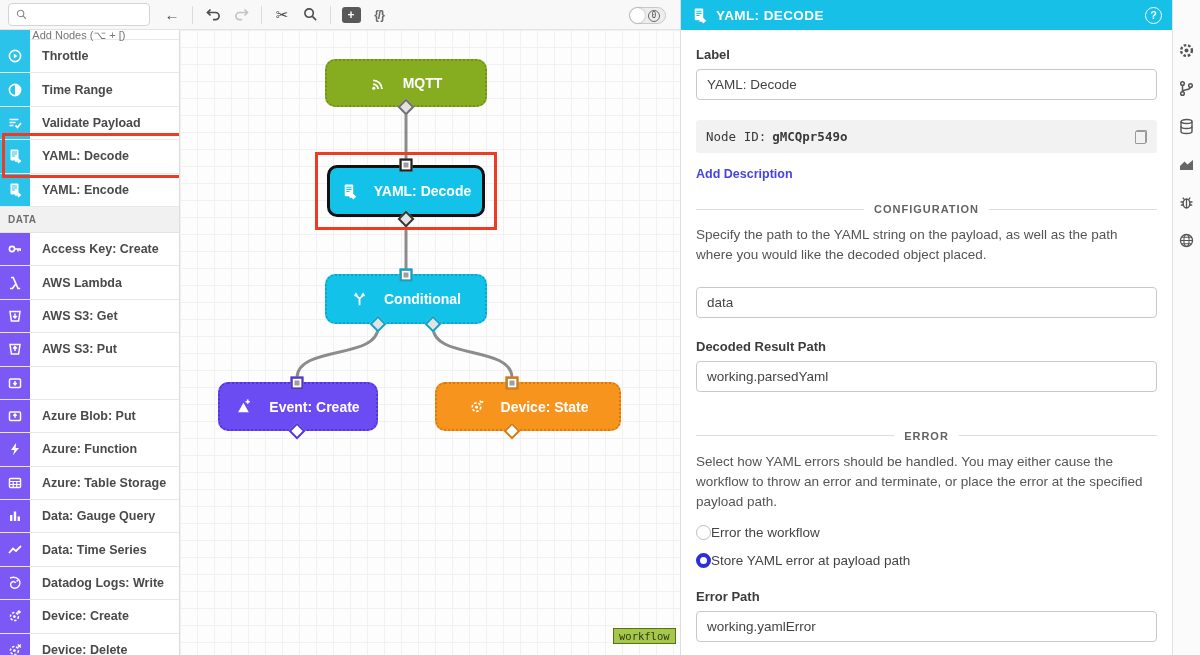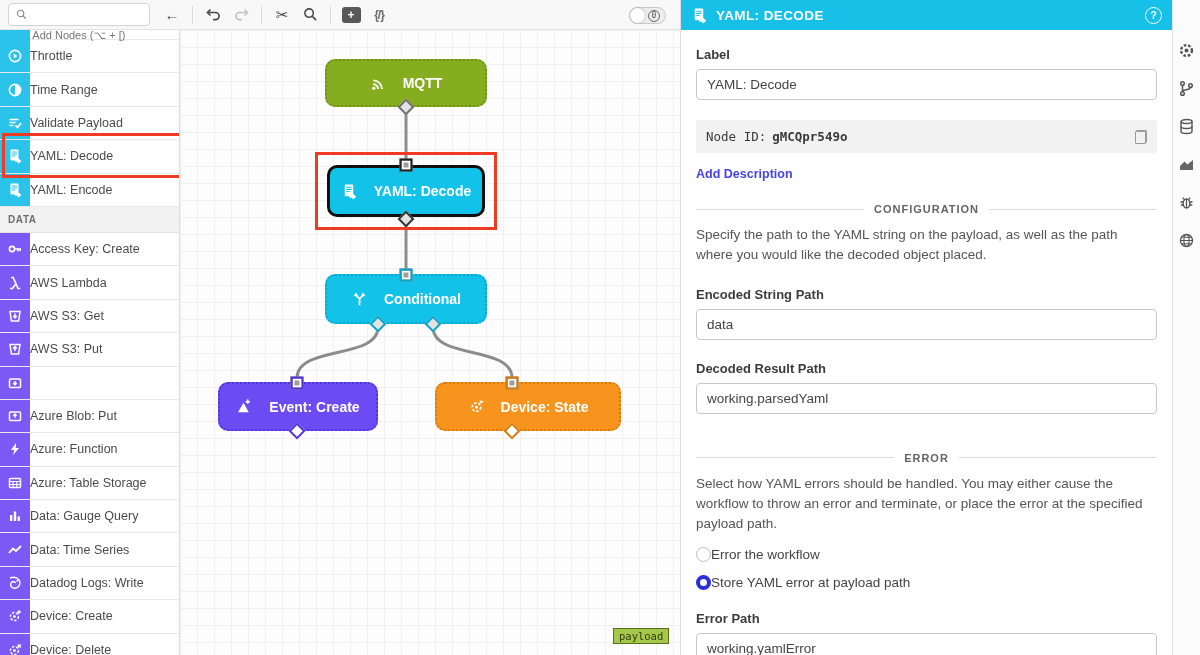--- a/index.html
+++ b/index.html
@@ -18,21 +18,21 @@
   .toggle { position:absolute; right:14px; top:7px; width:37px; height:17px; border:1px solid #c9c9c9; border-radius:9px; background:#ededed; display:flex; align-items:center; }
   .knob { width:15px; height:15px; background:#fff; border-radius:50%; box-shadow:0 0 2px rgba(0,0,0,.35); margin-left:0; }
   .tbadge { width:12px; height:12px; border:1.5px solid #6a6a6a; border-radius:50%; font-size:8px; color:#555; display:flex; align-items:center; justify-content:center; margin-left:3px; font-family:"DejaVu Sans Mono",monospace; }
 
   
   .sidebar { position:absolute; left:0; top:30px; width:180px; height:625px; background:#fff; border-right:1px solid #ddd; overflow:hidden; z-index:20; }
   .srow { display:flex; height:33.4px; border-bottom:1px solid #e8e8e8; cursor:grab; }
   .icell { width:30px; display:flex; align-items:center; justify-content:center; flex:none; }
   .icell.cyan { background:#2bc3e9; }
   .icell.purple { background:#7c58f5; }
-  .slabel { font-size:12.5px; color:#4a4a4a; display:flex; align-items:center; font-weight:400; }
+  .slabel { font-size:12.5px; color:#4a4a4a; display:flex; align-items:center; padding-left:12px; font-weight:700; }
   .partial { height:10px; border-bottom:1px solid #e8e8e8; display:flex; }
   .partial .icell { height:10px; }
   .sheading { height:26px; background:#f1f1f1; border-bottom:1px solid #e3e3e3; display:flex; align-items:center; padding-left:8px; font-size:10px; letter-spacing:.6px; color:#6e6e6e; font-weight:bold; }
   .sb-highlight { position:absolute; left:2px; top:103px; width:183px; height:45px; border:3px solid #ee3b23; z-index:40; pointer-events:none; }
 
   
   .canvas { position:absolute; left:180px; top:30px; width:500px; height:625px; background-color:#fdfdfd;
     background-image:linear-gradient(#f1f1f1 1px,transparent 1px),linear-gradient(90deg,#f1f1f1 1px,transparent 1px);
     background-size:17px 17px; overflow:hidden; }
   .edges { position:absolute; left:0; top:0; pointer-events:none; }
@@ -354,21 +354,21 @@
     <div class="diamond" style="left:226px;top:189px;border-color:#333;"></div>
     <div class="insq" style="left:226px;top:245px;border-color:#0ca4c9;"></div>
     <div class="diamond" style="left:198px;top:294px;border-color:#0ca4c9;"></div>
     <div class="diamond" style="left:253px;top:294px;border-color:#0ca4c9;"></div>
     <div class="insq" style="left:117px;top:353px;border-color:#5433d8;"></div>
     <div class="insq" style="left:332px;top:353px;border-color:#d87a0a;"></div>
     <div class="diamond white" style="left:117px;top:401px;border-color:#5433d8;"></div>
     <div class="diamond white" style="left:332px;top:401px;border-color:#d87a0a;"></div>
 
     <div class="cv-highlight"></div>
-    <div class="defbadge">payload</div>
+    <div class="defbadge">workflow</div>
   </div>
 
   <div class="panel">
     <div class="phead">
       <svg width="17" height="17" viewBox="0 0 16 16">
           <rect x="3.5" y="1.5" width="8" height="11" rx="1" fill="#fff"></rect>
           <path d="M5 4 h5 M5 6 h5 M5 8 h3" stroke="#16c0e6" stroke-width="1"></path>
           <path d="M8 13 h5 M11 11 l2.2 2 -2.2 2" stroke="#fff" stroke-width="1.6" fill="none"></path>
         </svg>
       <span class="ptitle">YAML: DECODE</span>
@@ -383,21 +383,20 @@
         <b>gMCQpr549o</b>
         <span class="copy"></span>
       </div>
 
       <span class="adddesc">Add Description</span>
 
       <div class="secdiv">CONFIGURATION</div>
       <div class="para">Specify the path to the YAML string on the payload, as well as the path where you would like the decoded object placed.</div>
 
       <div class="group">
-        <div class="flabel">Encoded String Path</div>
         <input class="tinput" value="data" style="">
       </div>
       <div class="group">
         <div class="flabel">Decoded Result Path</div>
         <input class="tinput" value="working.parsedYaml" style="">
       </div>
 
       <div class="secdiv" style="margin-top:38px">ERROR</div>
       <div class="para">Select how YAML errors should be handled. You may either cause the workflow to throw an error and terminate, or place the error at the specified payload path.</div>
 

